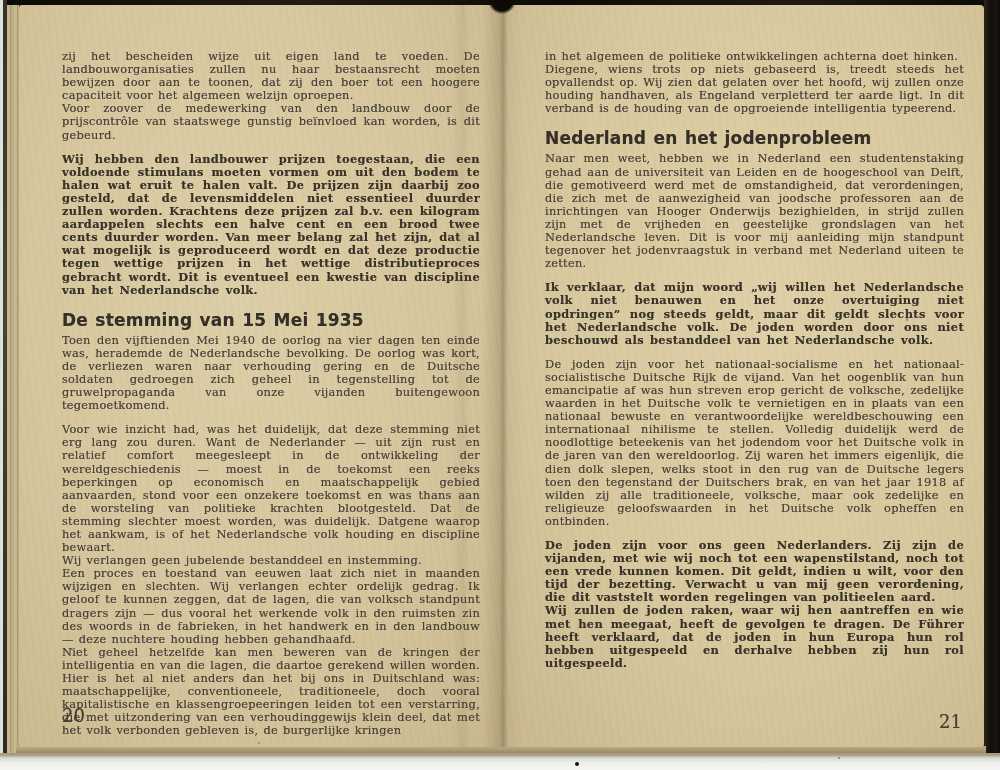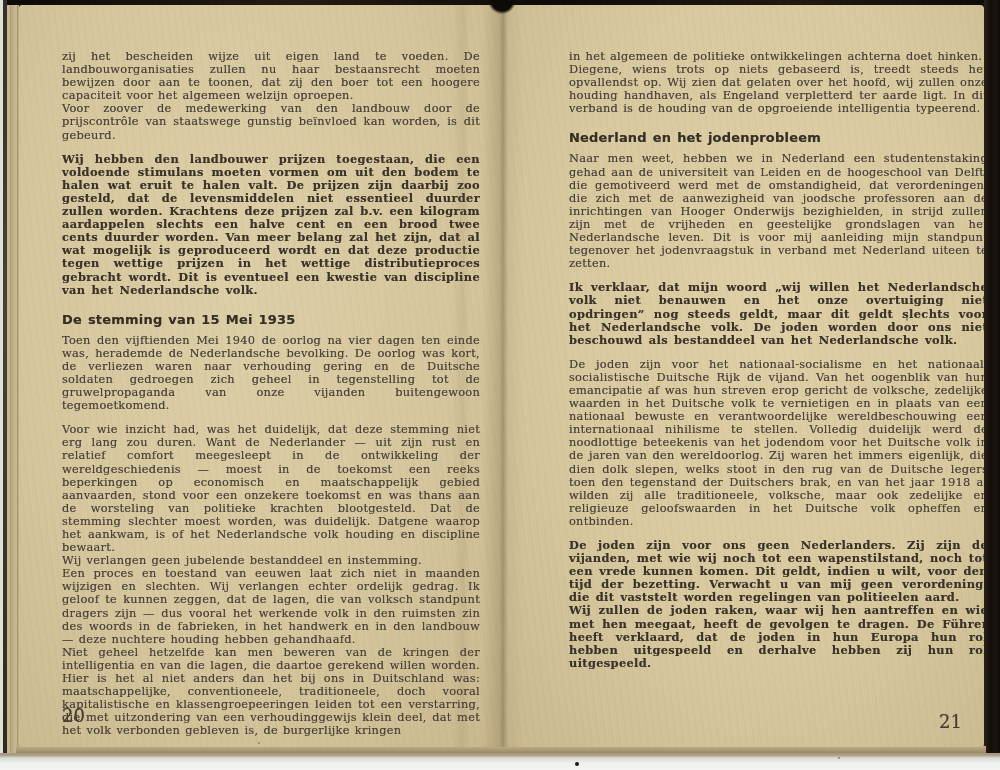--- a/index.html
+++ b/index.html
@@ -33,27 +33,27 @@
   .paper-grain{position:absolute;inset:0;pointer-events:none;opacity:.5;
             background:repeating-linear-gradient(83deg,rgba(255,255,255,.05) 0 2px,rgba(0,0,0,0) 2px 5px,rgba(90,70,40,.04) 5px 7px);}
   .gutter-shadow{position:absolute;left:482px;top:5px;width:42px;height:742px;pointer-events:none;
             background:linear-gradient(90deg,rgba(0,0,0,0) 0%,rgba(96,78,48,.20) 42%,rgba(58,45,26,.30) 50%,rgba(150,128,88,.12) 62%,rgba(0,0,0,0) 100%);}
   .fold-crease-left{position:absolute;left:452px;top:5px;width:18px;height:742px;pointer-events:none;
             background:linear-gradient(90deg,rgba(0,0,0,0),rgba(110,92,58,.10) 60%,rgba(0,0,0,0));}
 
   
   .col{position:absolute;color:#474139;}
   .col-left{left:43px;top:45px;width:418px;}
-  .col-right{left:43px;top:45px;width:419px;margin-left:24px;}
+  .col-right{left:43px;top:45px;width:419px;}
   .blk{margin:0;font-size:11.4px;line-height:13.1px;text-align:justify;
        letter-spacing:.25px;word-spacing:1.2px;
        text-shadow:0 0 .5px rgba(70,60,45,.55);}
   .blk-bold{font-weight:bold;color:#39332a;letter-spacing:.35px;word-spacing:1.8px;}
   .blk-h{font-family:"DejaVu Sans","Liberation Sans",sans-serif;font-weight:600;
-       font-size:13px;line-height:20px;color:#353027;letter-spacing:.2px;
+       font-size:17px;line-height:20px;color:#353027;letter-spacing:.2px;
        margin:0 0 4px 0;text-align:left;text-shadow:0 0 .5px rgba(55,48,38,.5);}
   .gap{margin-top:11px;}
   .blk-h.gap{margin-top:13px;}
 
   .pagenum{position:absolute;font-size:18px;font-weight:normal;color:#433d33;
        text-shadow:0 0 .5px rgba(70,60,45,.5);text-align:right;}
   .pagenum-left{left:43px;top:700px;}
   .pagenum-right{right:22px;top:706px;margin-left:28px;}
 
   

